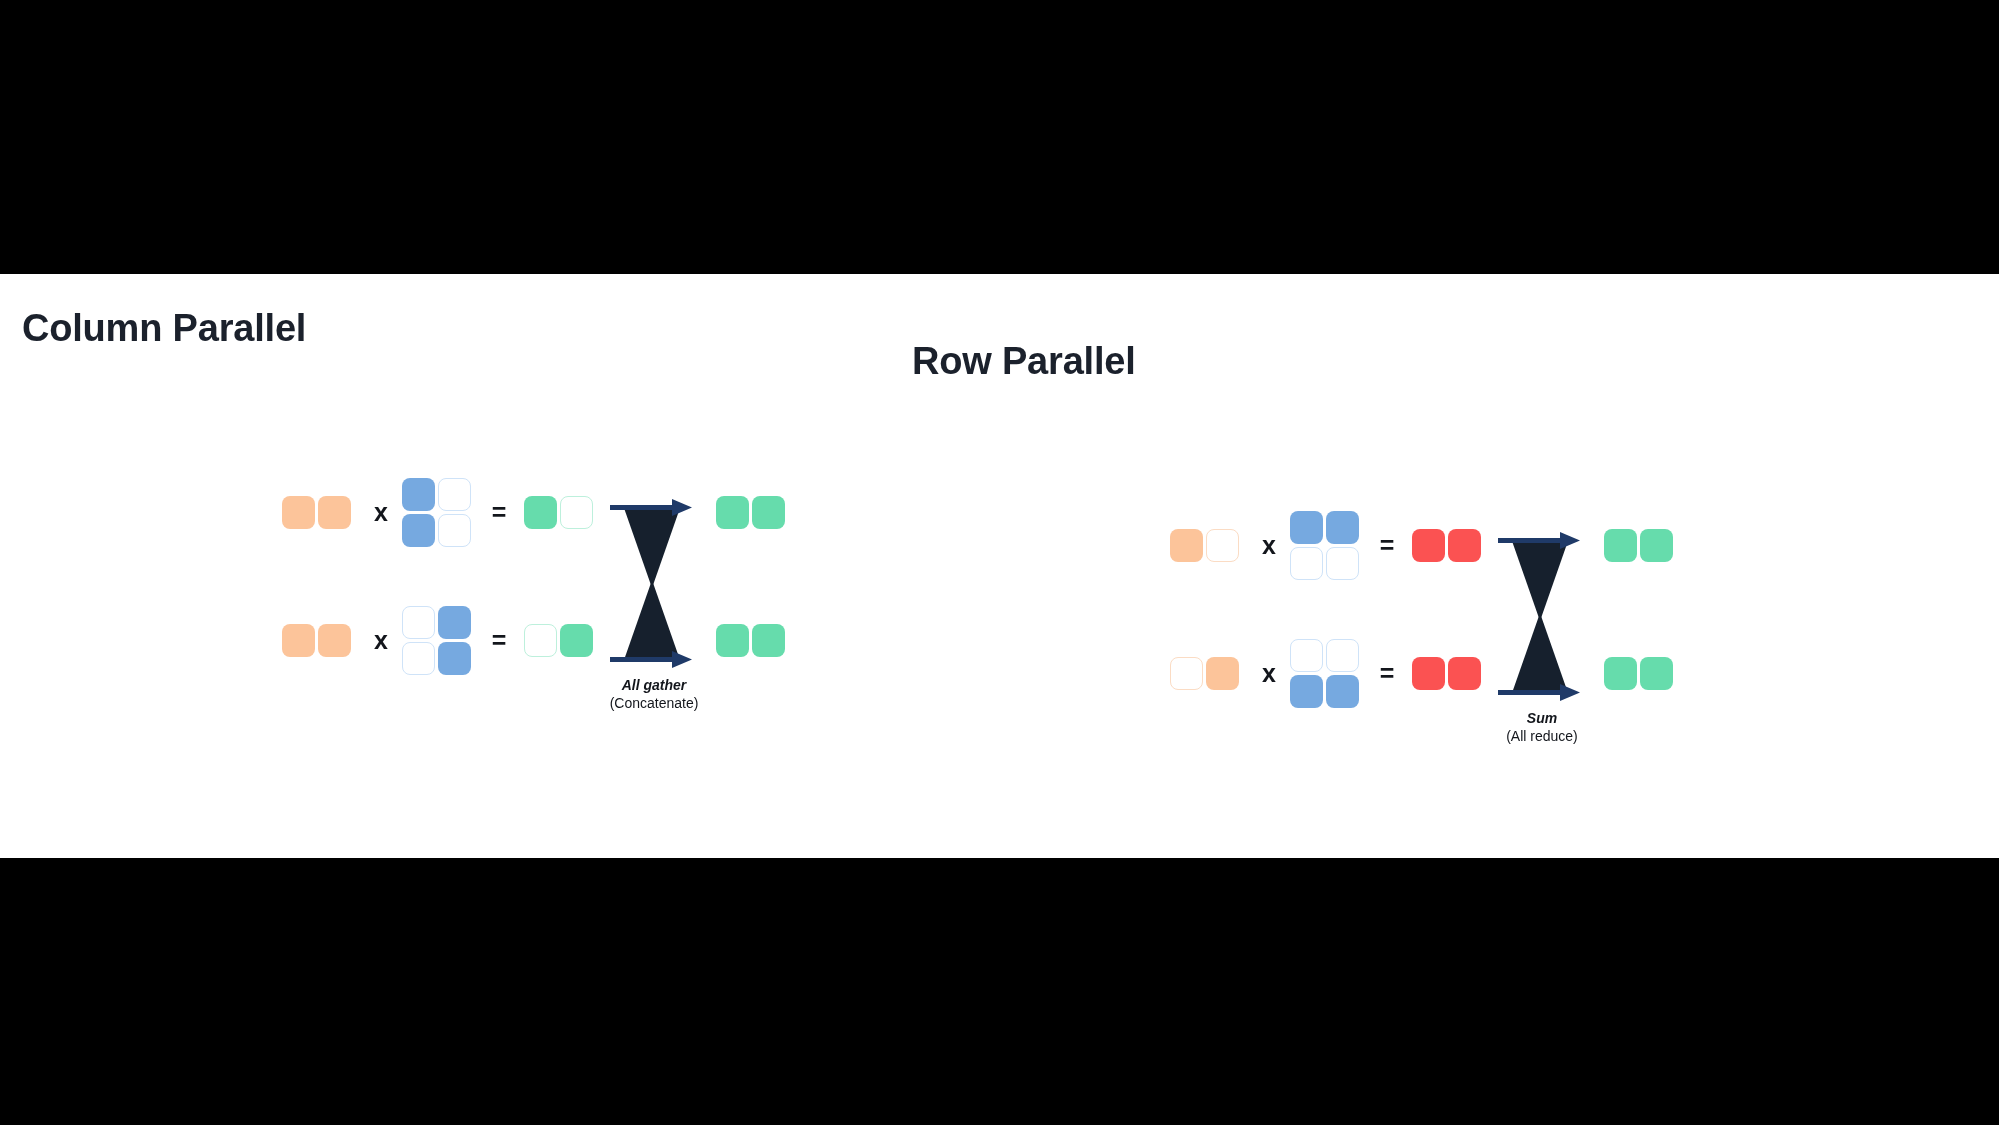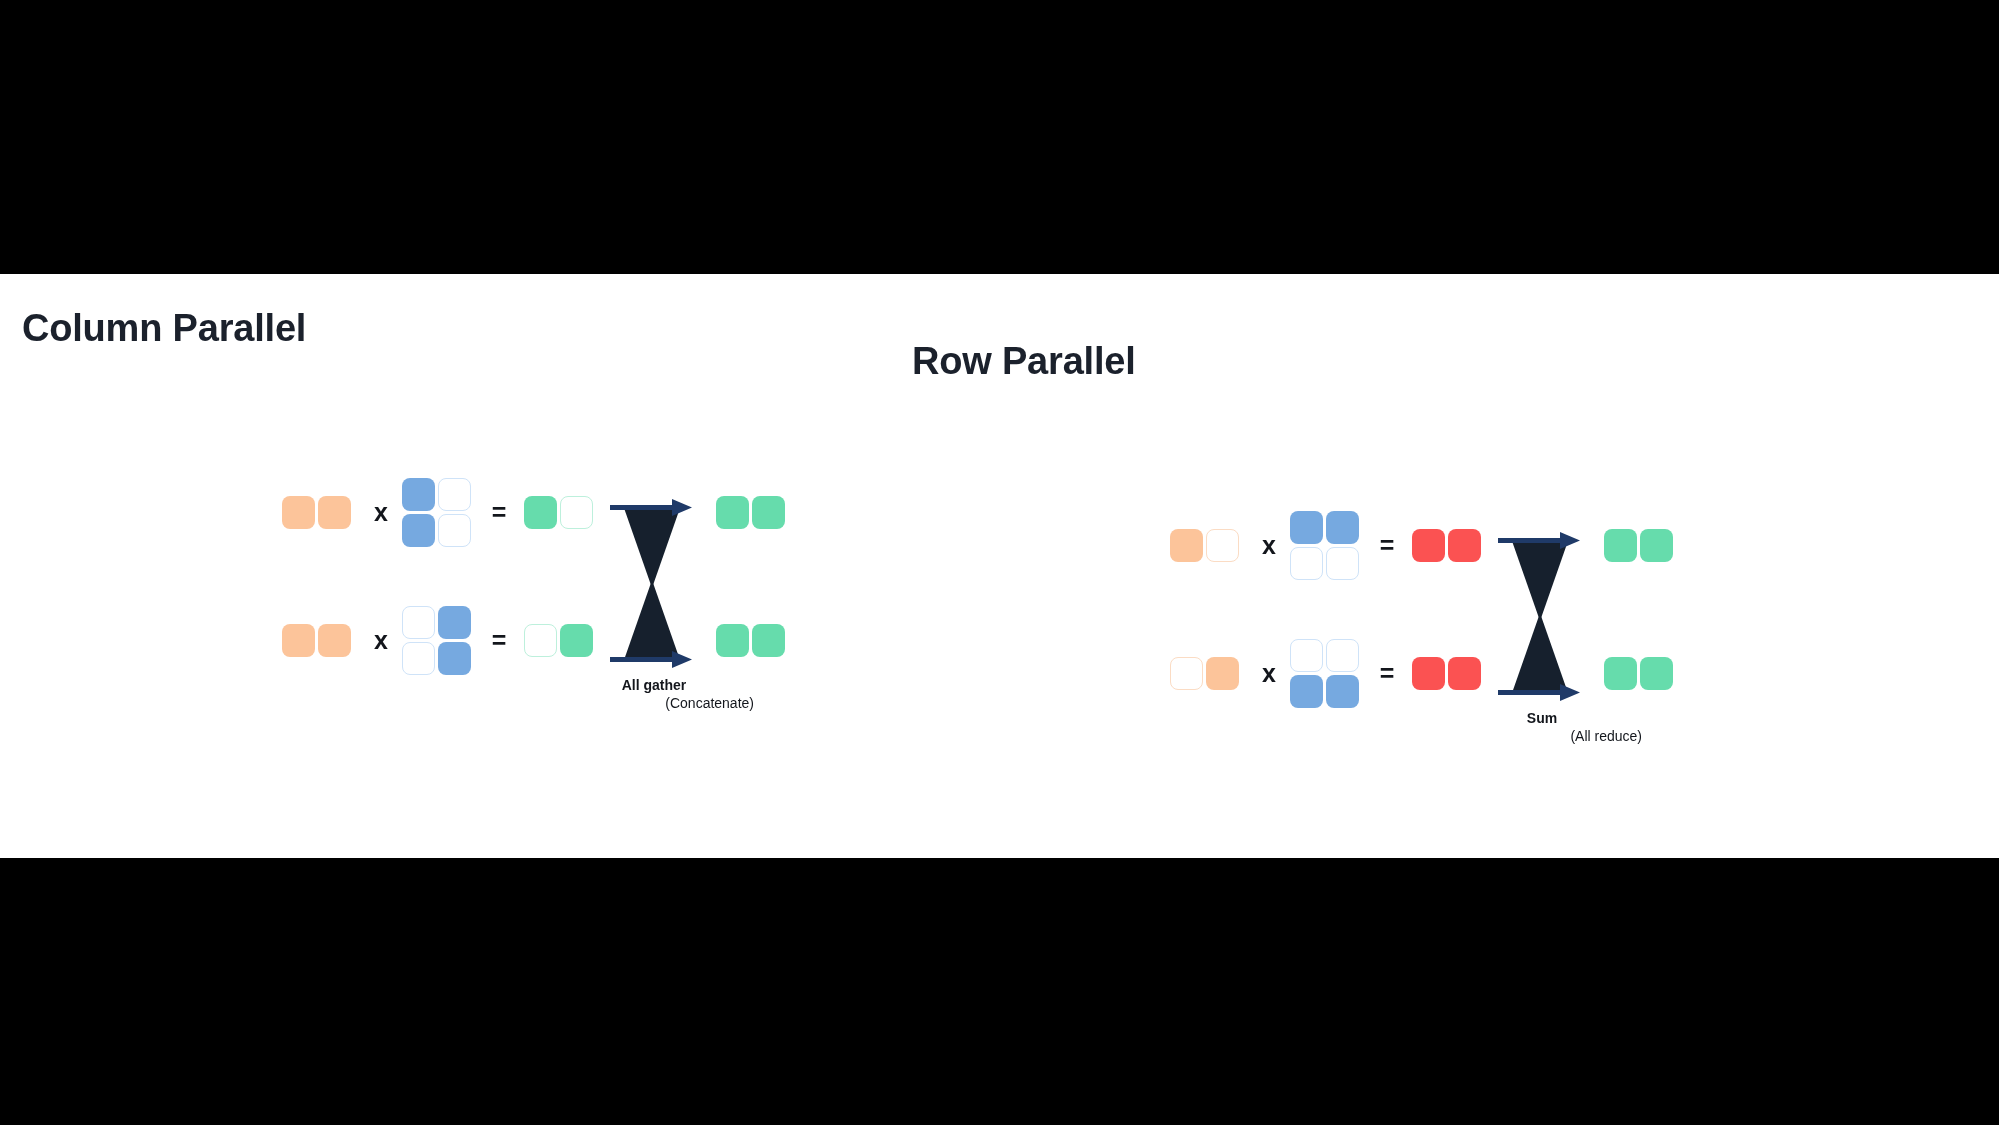--- a/index.html
+++ b/index.html
@@ -120,27 +120,27 @@
     position: absolute;
     text-align: center;
     width: 200px;
     color: #13161c;
   }
   .collective-label .l1 {
     display: block;
     font-size: 14px;
     font-weight: bold;
     line-height: 18px;
+    font-style: italic;
   }
   .collective-label .l2 {
     display: block;
     font-size: 14px;
     font-weight: normal;
     line-height: 18px;
-    text-align: right;
   }
 </style>
 </head>
 <body>
 
 <div class="bar-top"></div>
 <div class="bar-bottom"></div>
 
 <div class="slide">
 

